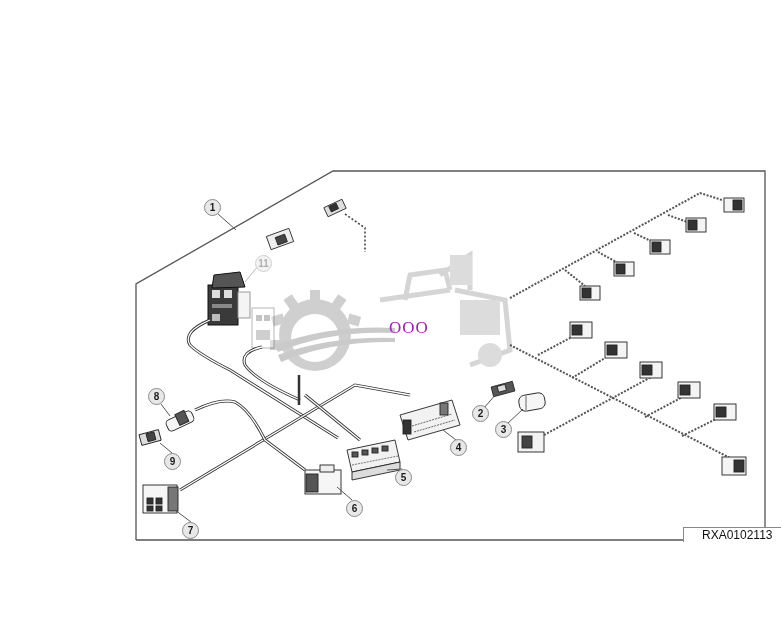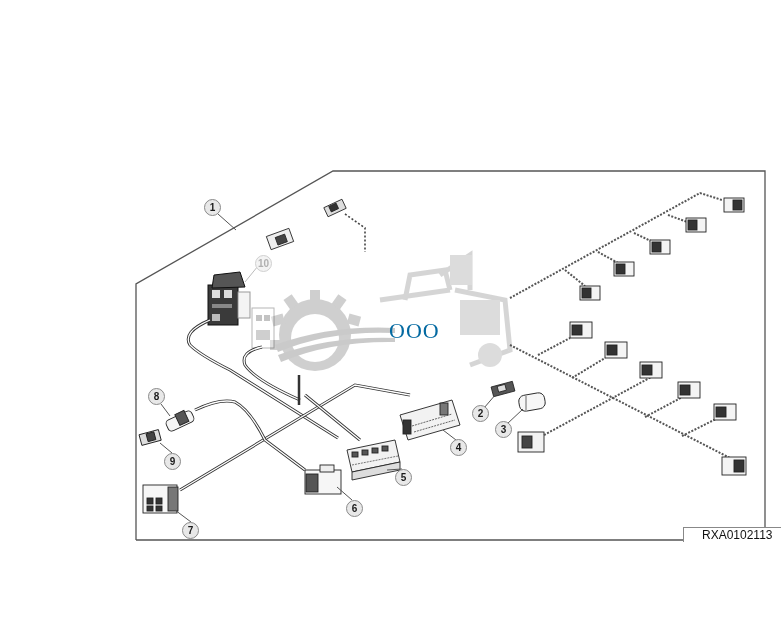--- a/index.html
+++ b/index.html
@@ -2,21 +2,21 @@
 <html><head>
 <meta charset="utf-8">
 <style>
   html, body { margin: 0; padding: 0; background: #ffffff; }
   body { width: 781px; height: 641px; position: relative; overflow: hidden; font-family: "Liberation Sans", sans-serif; }
   #stage { position: absolute; left: 0; top: 0; width: 781px; height: 641px; }
   svg { position: absolute; left: 0; top: 0; }
   .callout { position: absolute; width: 17px; height: 17px; border-radius: 50%; border: 1.2px solid #8a8a8a; background: #e8e8e8; box-sizing: border-box; text-align: center; font-size: 10px; font-weight: bold; line-height: 15px; color: #1a1a1a; font-family: "Liberation Sans", sans-serif; }
   .callout.faded { color: #b0b0b0; border-color: #d0d0d0; background: #f3f3f3; }
   .fig-id { position: absolute; left: 683px; top: 527px; width: 98px; height: 15px; background: #fff; border-left: 1px solid #888; border-top: 1px solid #888; font-size: 12px; color: #111; line-height: 15px; padding-left: 18px; box-sizing: border-box; font-family: "Liberation Sans", sans-serif; }
-  .wm-ooo { position: absolute; left: 389px; top: 318px; font-family: "Liberation Serif", serif; font-size: 22px; color: #0369a1; letter-spacing: 1px; }
+  .wm-ooo { position: absolute; left: 389px; top: 318px; font-family: "Liberation Serif", serif; font-size: 17px; color: #a21caf; letter-spacing: 1px; }
   .wm-name { position: absolute; left: 315px; top: 334px; font-family: "Liberation Serif", serif; font-size: 33px; color: #9c9c9c; letter-spacing: 0px; }
 </style>
 </head>
 <body>
 
 <div id="stage">
 
   <svg width="781" height="641" viewBox="0 0 781 641">
 
     <g stroke="#555" stroke-width="1.3" fill="none">
@@ -239,16 +239,16 @@
 
   <div class="callout" style="left:204px;top:199px;">1</div>
   <div class="callout" style="left:472px;top:405px;">2</div>
   <div class="callout" style="left:495px;top:421px;">3</div>
   <div class="callout" style="left:450px;top:439px;">4</div>
   <div class="callout" style="left:395px;top:469px;">5</div>
   <div class="callout" style="left:346px;top:500px;">6</div>
   <div class="callout" style="left:182px;top:522px;">7</div>
   <div class="callout" style="left:148px;top:388px;">8</div>
   <div class="callout" style="left:164px;top:453px;">9</div>
-  <div class="callout faded" style="left:255px;top:255px;">10</div>
+  <div class="callout faded" style="left:255px;top:255px;">11</div>
 
   <div class="fig-id">RXA0102113</div>
 </div>
 
 </body></html>

